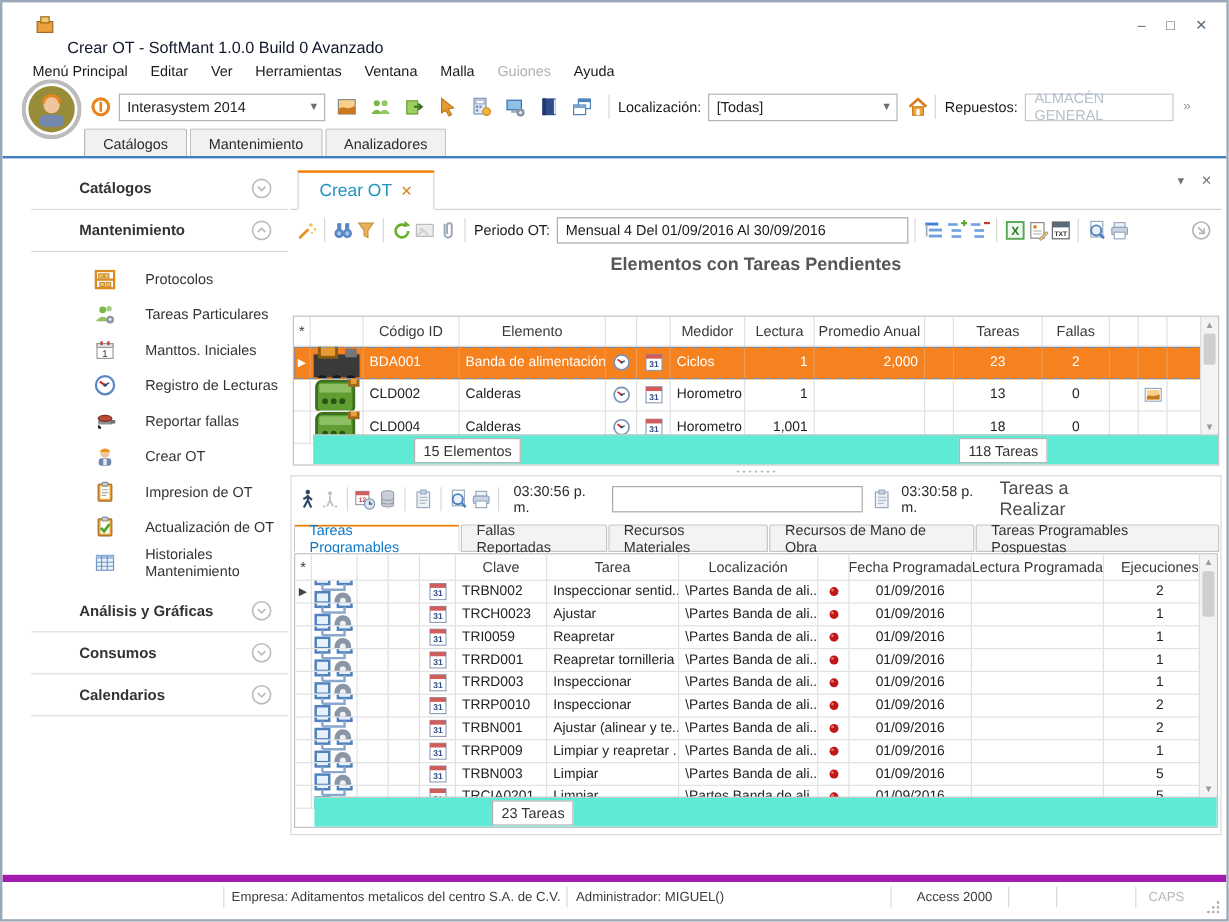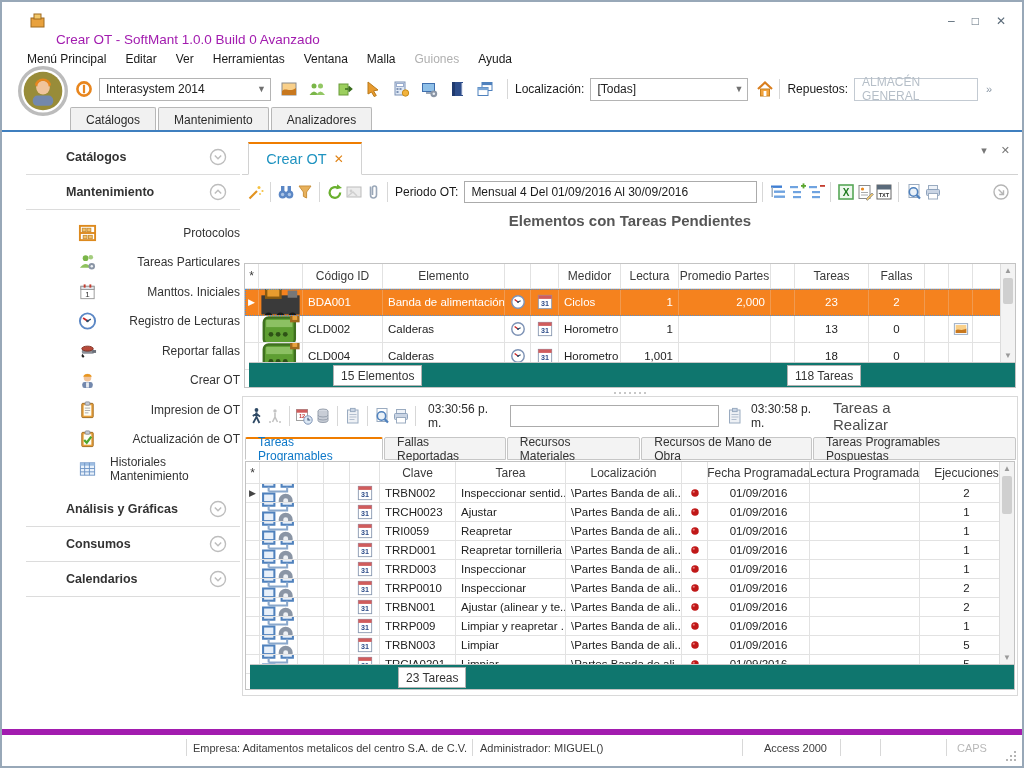--- a/index.html
+++ b/index.html
@@ -2,21 +2,21 @@
 <html><head>
 <meta charset="utf-8">
 <style>
   * { margin:0; padding:0; box-sizing:border-box; }
   html,body { background:#cfd6dd; font-family:"Liberation Sans","DejaVu Sans",sans-serif; }
   .window { position:relative; width:1024px; height:768px; background:#fff;
             border:2px solid #98a8b8; overflow:hidden; font-size:12px; color:#222; }
 
   
   .titlebar { position:absolute; top:0; left:0; right:0; height:38px; display:flex; align-items:center; padding-left:26px; }
-  .title { color:#a21caf; font-size:13.5px; margin-left:9px;margin-top:36px; }
+  .title { color:#0f172a; font-size:13.5px; margin-left:9px;margin-top:36px; }
   .winbtns { position:absolute; right:16px; top:12px; display:flex; gap:17px; color:#5a6a78; font-size:12px; }
   .winbtns span { cursor:default; line-height:14px; }
 
   
   .menubar { position:absolute; top:50px; left:25px; display:flex; gap:19px; font-size:12px; color:#1a1a1a; }
   .menu-item.disabled { color:#b0b0b0; }
 
   
   .avatar { position:absolute; left:16px; top:64px; width:50px; height:50px; z-index:5; }
   .toolbar { position:absolute; top:72px; left:72px; right:6px; height:30px; display:flex; align-items:center; }
@@ -37,21 +37,21 @@
           border-radius:2px 2px 0 0; display:flex; align-items:center; font-size:12px; color:#2a2a2a; }
   .bluerule { position:absolute; top:128px; left:0; right:0; height:2px; background:#3f7fbf; }
 
   
   .sidebar { position:absolute; left:24px; top:140px; width:214px; }
   .sb-head { display:flex; align-items:center; height:30px; padding:2px 0 2px 40px; }
   .sb-head .t { font-weight:bold; font-size:12.5px; color:#333; }
   .sb-head .arrow { margin-left:auto; margin-right:12px; width:21px; height:21px; }
   .sb-div { border-bottom:1px solid #dcdcdc; margin:2px 0; }
   .sb-items { padding:6px 0 10px 0; }
-  .sb-item { display:flex; align-items:center; gap:13px; height:29.5px; padding-left:52px; font-size:12px; color:#333;justify-content:space-between; }
+  .sb-item { display:flex; align-items:center; gap:24px; height:29.5px; padding-left:52px; font-size:12px; color:#333; }
   .sb-item .ic svg { width:20px; height:20px; }
 
   
   .main { position:absolute; left:240px; top:134px; width:776px; height:566px; }
   .doc-tabstrip { position:absolute; top:6px; left:0; right:0; height:33px; border-bottom:1px solid #d2d2d2; }
   .doc-tab { position:absolute; left:6px; top:0; width:114px; height:33px; background:#fff;
              border:1px solid #d2d2d2; border-bottom:1px solid #fff; border-top:2px solid #ef7d00;
              display:flex; align-items:center; justify-content:center; gap:7px;
              color:#1f93c0; font-size:14.5px; }
   .doc-tab .x { color:#e08214; font-size:12px; font-weight:bold; }
@@ -77,21 +77,21 @@
         padding:0 5px; overflow:hidden; white-space:nowrap; font-size:11.5px; color:#222; }
   .ghead .gc { justify-content:center; color:#3a3a3a; font-size:12px; }
   .g1 .ghead { height:25px; } .g1 .gdata { height:27px; }
   .g2 .ghead { height:22px; } .g2 .gdata { height:19px; }
   .gc.al { justify-content:flex-start; } .gc.ar { justify-content:flex-end; } .gc.ac { justify-content:center; }
   .gc.icc { justify-content:center; padding:0; }
   .gdata.sel { background:#f5821e; outline:1px dotted #4a90d9; outline-offset:-1px; }
   .gdata.sel .gc { color:#fff; border-right-color:#f09a50; border-bottom-color:#f5821e; }
   .ind { color:#444; font-size:9px; justify-content:center; padding:0; }
   .gdata.sel .ind { color:#fff; }
-  .gfoot { position:absolute; left:4px; right:0; bottom:0; height:25px; background:#0f766e;
+  .gfoot { position:absolute; left:16px; right:0; bottom:0; height:25px; background:#5eead4;
            border-top:1px solid #c9c9c9; }
   .fbox { position:absolute; top:2px; height:21px; background:#fff; border:1px solid #b2b2b2;
           display:flex; align-items:center; padding:0 7px; font-size:12px; color:#333; }
   .vscroll { position:absolute; right:0; top:0; bottom:25px; width:15px; background:#f3f3f3;
              border-left:1px solid #dcdcdc; font-size:8px; color:#9a9a9a; text-align:center; }
   .vscroll .up { position:absolute; top:2px; left:0; right:0; }
   .vscroll .dn { position:absolute; bottom:2px; left:0; right:0; }
   .vscroll .thumb { position:absolute; top:14px; left:2px; right:2px; height:26px; background:#cfcfcf; border-radius:2px; }
 
   .splitter { position:absolute; left:2px; right:2px; height:7px; display:flex; align-items:center; justify-content:center; gap:3px; }
@@ -548,21 +548,21 @@
     <div class="gridwrap g1" style="top:127px; left:2px; right:2px; height:125px;">
       <div class="grow ghead">
         <div class="gc ind">*</div>
         <div class="gc"></div>
         <div class="gc">Código ID</div>
         <div class="gc">Elemento</div>
         <div class="gc"></div>
         <div class="gc"></div>
         <div class="gc">Medidor</div>
         <div class="gc">Lectura</div>
-        <div class="gc">Promedio Partes</div>
+        <div class="gc">Promedio Anual</div>
         <div class="gc"></div>
         <div class="gc">Tareas</div>
         <div class="gc">Fallas</div>
         <div class="gc"></div>
           <div class="gc"></div>
           <div class="gc"></div>
       </div>
       <div id="g1rows">
           <div class="grow gdata sel">
             <div class="gc ind">▶</div>

